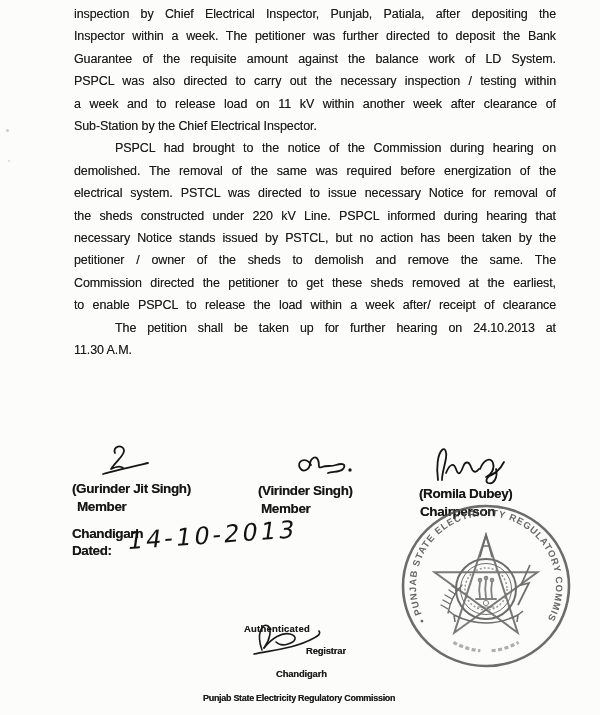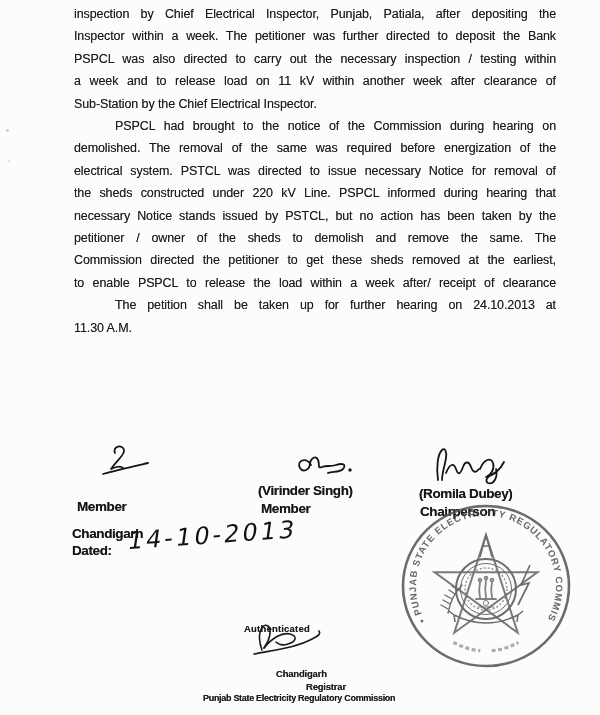--- a/index.html
+++ b/index.html
@@ -29,35 +29,36 @@
   }
   .sig-svg{position:absolute;}
   .sig-svg path{fill:none;stroke:#161616;stroke-width:1.8;stroke-linecap:round;stroke-linejoin:round;}
   
   .stamp{position:absolute;left:394px;top:501px;opacity:.82;}
   .stamp .ink{stroke:#4d4d4d;fill:none;}
   .stamp text{fill:#474747;font-family:"Liberation Sans", sans-serif;font-weight:bold;}
   
   .auth{position:absolute;font-weight:bold;color:#1c1c1c;text-shadow:0 0 .6px rgba(30,30,30,.7);white-space:nowrap;}
   .auth-label{left:244px;top:623px;font-size:9.5px;letter-spacing:.2px;}
-  .auth-registrar{left:306px;top:645px;font-size:9.5px;letter-spacing:-0.2px;margin-top:36px;}
+  .auth-registrar{left:306px;top:645px;font-size:9.5px;letter-spacing:-0.2px;}
   .auth-org{left:203px;top:657px;font-size:9px;letter-spacing:-0.3px;margin-top:36px;}
   .auth-place{left:276px;top:668px;font-size:9.5px;letter-spacing:-0.2px;}
   .auth-sig path{fill:none;stroke:#1a1a1a;stroke-width:1.6;stroke-linecap:round;stroke-linejoin:round;}
   
   .speck{position:absolute;background:#9a9a9a;border-radius:50%;}
 </style>
 </head>
 <body>
 
 <div class="page">
 
   <div class="doc-body">
       <div class="line">inspection by Chief Electrical Inspector, Punjab, Patiala, after depositing the</div>
       <div class="line">Inspector within a week. The petitioner was further directed to deposit the Bank</div>
+      <div class="line">Guarantee of the requisite amount against the balance work of LD System.</div>
       <div class="line">PSPCL was also directed to carry out the necessary inspection / testing within</div>
       <div class="line">a week and to release load on 11 kV within another week after clearance of</div>
       <div class="line last">Sub-Station by the Chief Electrical Inspector.</div>
       <div class="line indent">PSPCL had brought to the notice of the Commission during hearing on</div>
       <div class="line">demolished. The removal of the same was required before energization of the</div>
       <div class="line">electrical system. PSTCL was directed to issue necessary Notice for removal of</div>
       <div class="line">the sheds constructed under 220 kV Line. PSPCL informed during hearing that</div>
       <div class="line">necessary Notice stands issued by PSTCL, but no action has been taken by the</div>
       <div class="line">petitioner / owner of the sheds to demolish and remove the same. The</div>
       <div class="line">Commission directed the petitioner to get these sheds removed at the earliest,</div>
@@ -76,20 +77,21 @@
     <circle cx="58" cy="20" r="1.7" fill="#161616" stroke="none"></circle>
   </svg>
 
   <svg class="sig-svg" style="left:428px;top:444px" width="86" height="46" viewBox="0 0 86 46">
     <path d="M 10 36 C 8 22 10 10 14 6 C 17 3 19 8 18 14 C 17 21 14 29 14 36"></path>
     <path d="M 18 29 C 22 19 26 19 28 25 C 30 31 32 31 35 23 C 37 17 41 17 43 23 C 45 29 48 29 51 25"></path>
     <path d="M 52 25 C 56 15 63 13 65 19 C 67 25 63 31 58 33 C 66 31 72 26 76 18"></path>
     <path d="M 68 25 C 70 33 66 41 60 39 C 56 37 60 31 67 29"></path>
   </svg>
 
+  <div class="sig-name" style="left:72px;top:481px">(Gurinder Jit Singh)</div>
   <div class="sig-title" style="left:77px;top:499px">Member</div>
 
   <div class="sig-name" style="left:258px;top:483px">(Virinder Singh)</div>
   <div class="sig-title" style="left:261px;top:501px">Member</div>
 
   <div class="sig-name" style="left:419px;top:486px">(Romila Dubey)</div>
   <div class="sig-title" style="left:420px;top:504px">Chairperson</div>
 
   <div class="place" style="left:72px;top:526px">Chandigarh</div>
   <div class="dated" style="left:72px;top:543px">Dated:</div>

